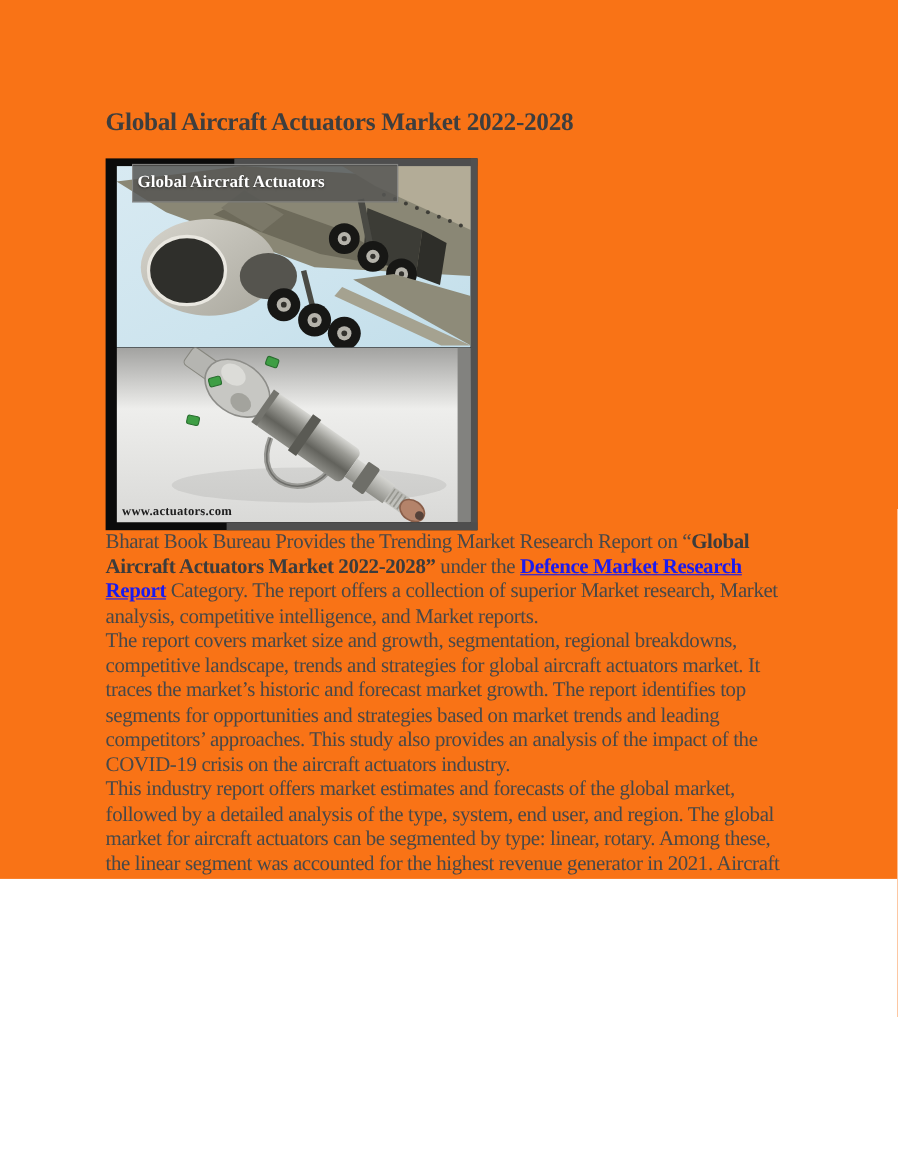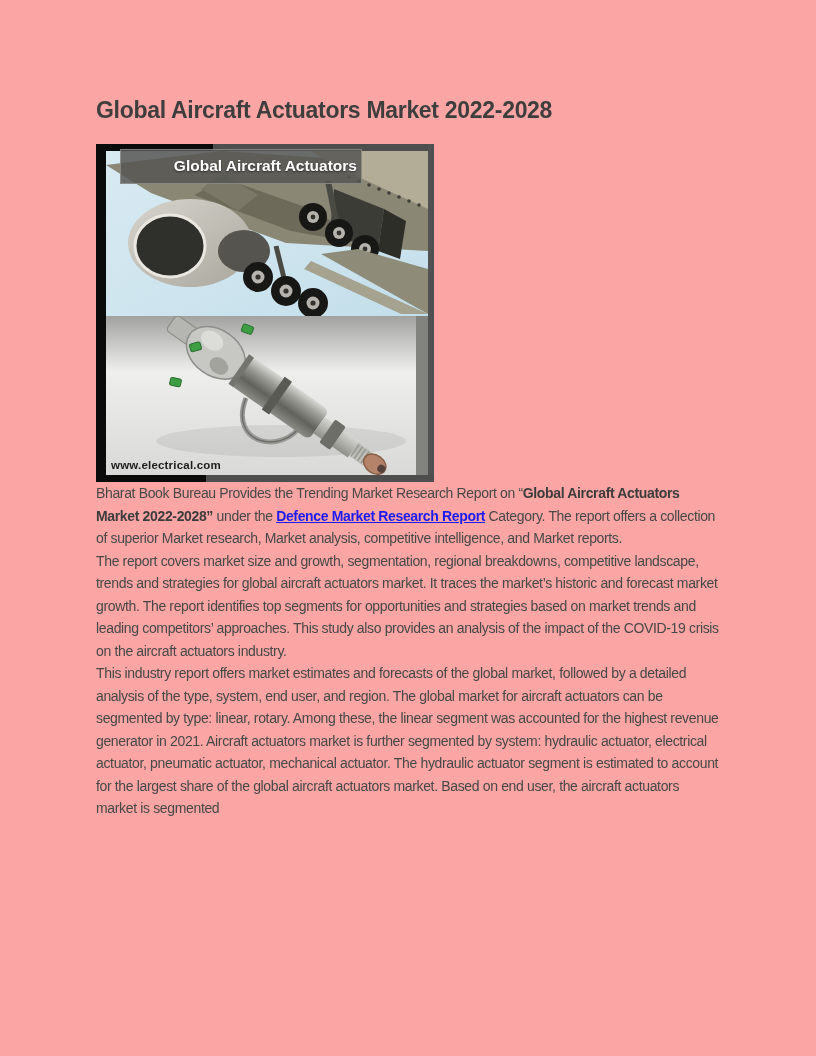--- a/index.html
+++ b/index.html
@@ -1,44 +1,44 @@
 <!DOCTYPE html>
 <html><head>
 <meta charset="utf-8">
 <style>
   html,body{margin:0;padding:0;background:#ffffff;}
   .page{
-    position:relative;width:816px;height:1056px;background:#fca5a5;overflow:hidden;
-    font-family:Liberation Sans, sans-serif;
+    position:relative;width:816px;height:799px;background:#f97316;overflow:hidden;
+    font-family:Liberation Serif, serif;
   }
   .content{position:absolute;left:96px;top:0;width:626px;}
   h1.doc-title{
     margin:97px 0 0 0;font-size:23px;line-height:27px;font-weight:bold;
     color:#3e3e3e;letter-spacing:-0.3px;
   }
   
   .thumb{position:relative;width:338px;height:338px;background:#0b0b0b;margin-top:20px;}
   .thumb-topbar{position:absolute;top:0;left:117px;right:0;height:7px;background:#4e4e4e;}
   .thumb-bottombar{position:absolute;bottom:0;left:110px;right:0;height:7px;background:#4e4e4e;}
   .thumb-rightband{position:absolute;top:0;right:0;bottom:0;width:6px;background:#515151;}
   .photo-air{position:absolute;left:10px;top:7px;width:322px;height:165px;}
   .photo-act{position:absolute;left:10px;top:172px;width:322px;height:159px;}
   .overlay-box{
     position:absolute;left:24px;top:5px;width:232px;padding:6px 4px 7px 4px;
     background:rgba(86,86,84,0.85);border:1px solid rgba(170,170,168,0.55);
-    text-align:right;color:#ffffff;font-weight:bold;font-size:15.5px;line-height:20px;
+    text-align:left;color:#ffffff;font-weight:bold;font-size:15.5px;line-height:20px;
     text-shadow:0 1px 2px rgba(0,0,0,0.55);
   }
   .watermark{
     position:absolute;left:15px;bottom:11px;font-size:11.5px;font-weight:bold;
     color:#1d1d1d;letter-spacing:0.2px;
   }
   
   p.doc-para{
-    margin:0;font-size:14px;line-height:22.5px;color:#484848;letter-spacing:-0.35px;
+    margin:0;font-size:19px;line-height:22.5px;color:#484848;letter-spacing:-0.35px;
     text-align:left;
   }
   p.doc-para .bold{font-weight:bold;color:#3c3c3c;}
   p.doc-para a.doc-link{color:#1b1bef;font-weight:bold;text-decoration:underline;cursor:pointer;}
   .mt-img{margin-top:6px;}
   .mt-sm{margin-top:14px;}
   .mt-lg{margin-top:26px;}
   .mt-md{margin-top:22px;}
 </style>
 </head>
@@ -175,21 +175,21 @@
       </svg>
 
       <div class="thumb-topbar"></div>
       <div class="thumb-rightband"></div>
       <div class="thumb-bottombar"></div>
 
       <div class="overlay-box">
         <div>Global Aircraft Actuators</div>
       </div>
 
-      <div class="watermark">www.electrical.com</div>
+      <div class="watermark">www.actuators.com</div>
     </div>
 
     <p class="doc-para mt-img"><span>Bharat Book Bureau Provides the Trending Market Research Report on “</span><span class="bold">Global Aircraft Actuators Market 2022-2028”</span><span> under the </span><a class="doc-link" href="#">Defence Market Research Report</a><span> Category. The report offers a collection of superior Market research, Market analysis, competitive intelligence, and Market reports.</span></p>
     <p class="doc-para mt-lg"><span>The report covers market size and growth, segmentation, regional breakdowns, competitive landscape, trends and strategies for global aircraft actuators market. It traces the market’s historic and forecast market growth. The report identifies top segments for opportunities and strategies based on market trends and leading competitors’ approaches. This study also provides an analysis of the impact of the COVID-19 crisis on the aircraft actuators industry.</span></p>
     <p class="doc-para mt-md"><span>This industry report offers market estimates and forecasts of the global market, followed by a detailed analysis of the type, system, end user, and region. The global market for aircraft actuators can be segmented by type: linear, rotary. Among these, the linear segment was accounted for the highest revenue generator in 2021. Aircraft actuators market is further segmented by system: hydraulic actuator, electrical actuator, pneumatic actuator, mechanical actuator. The hydraulic actuator segment is estimated to account for the largest share of the global aircraft actuators market. Based on end user, the aircraft actuators market is segmented</span></p>
 
   </div>
 </div>
 
 </body></html>

